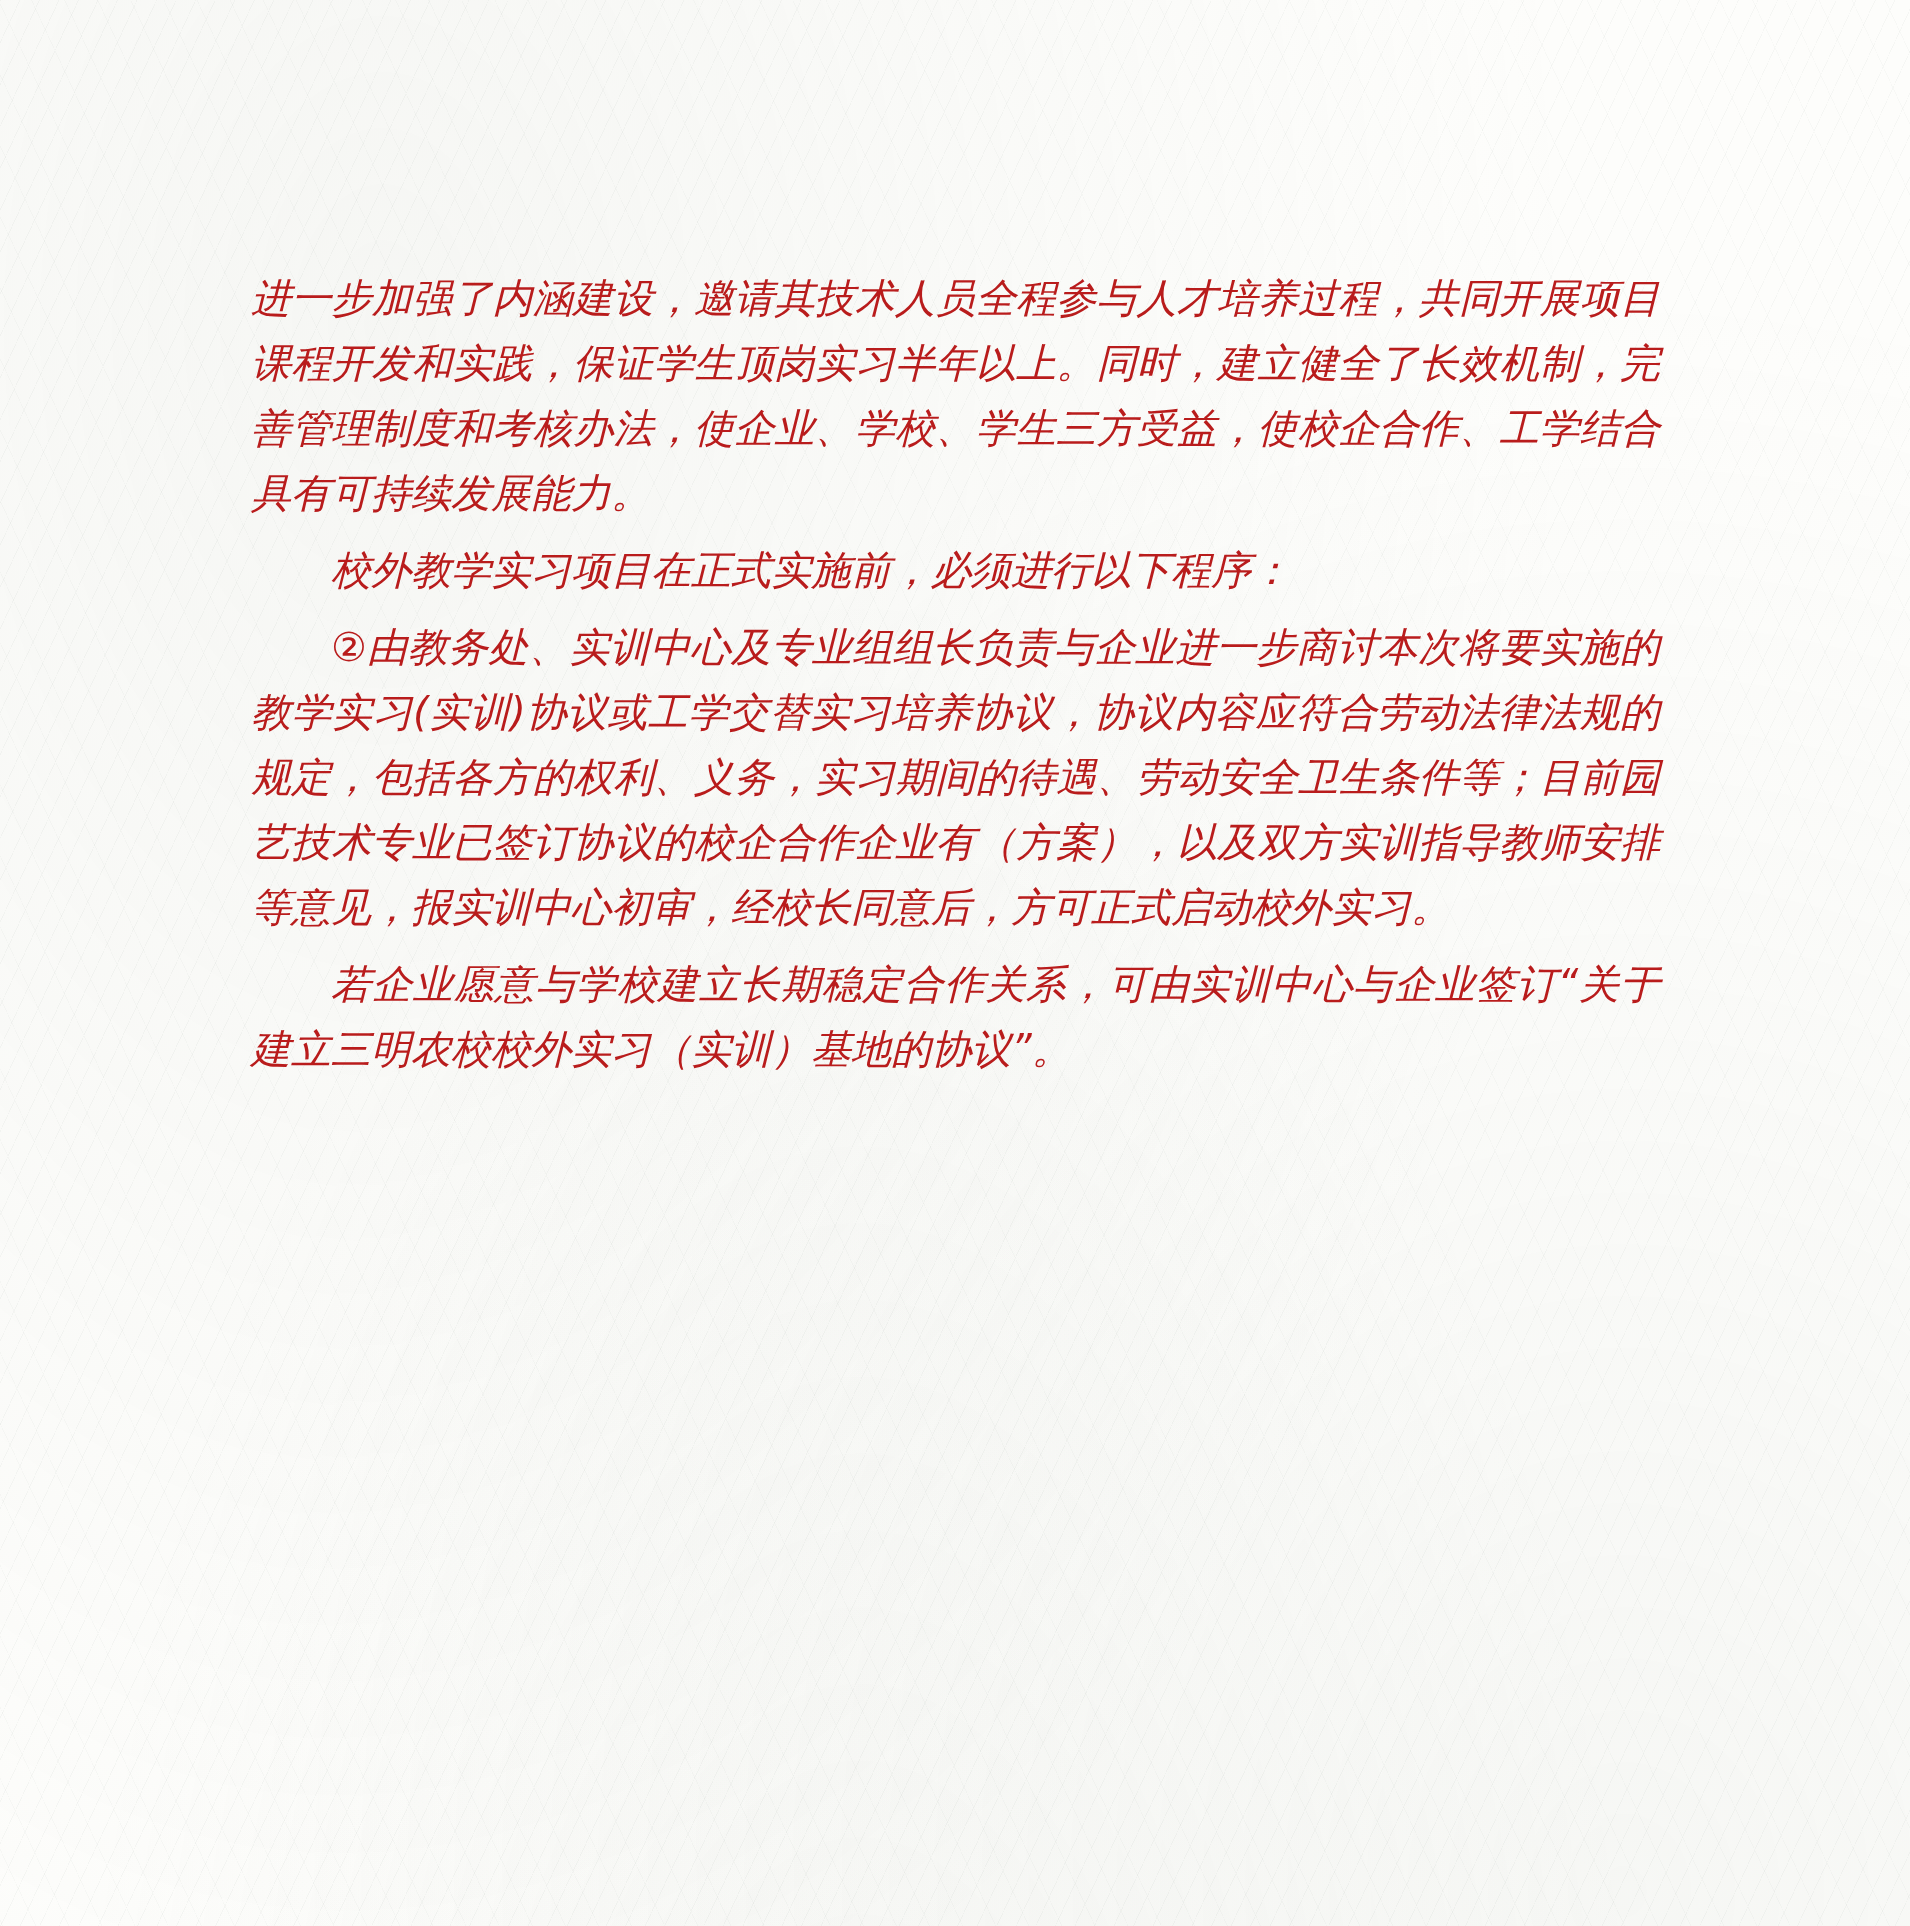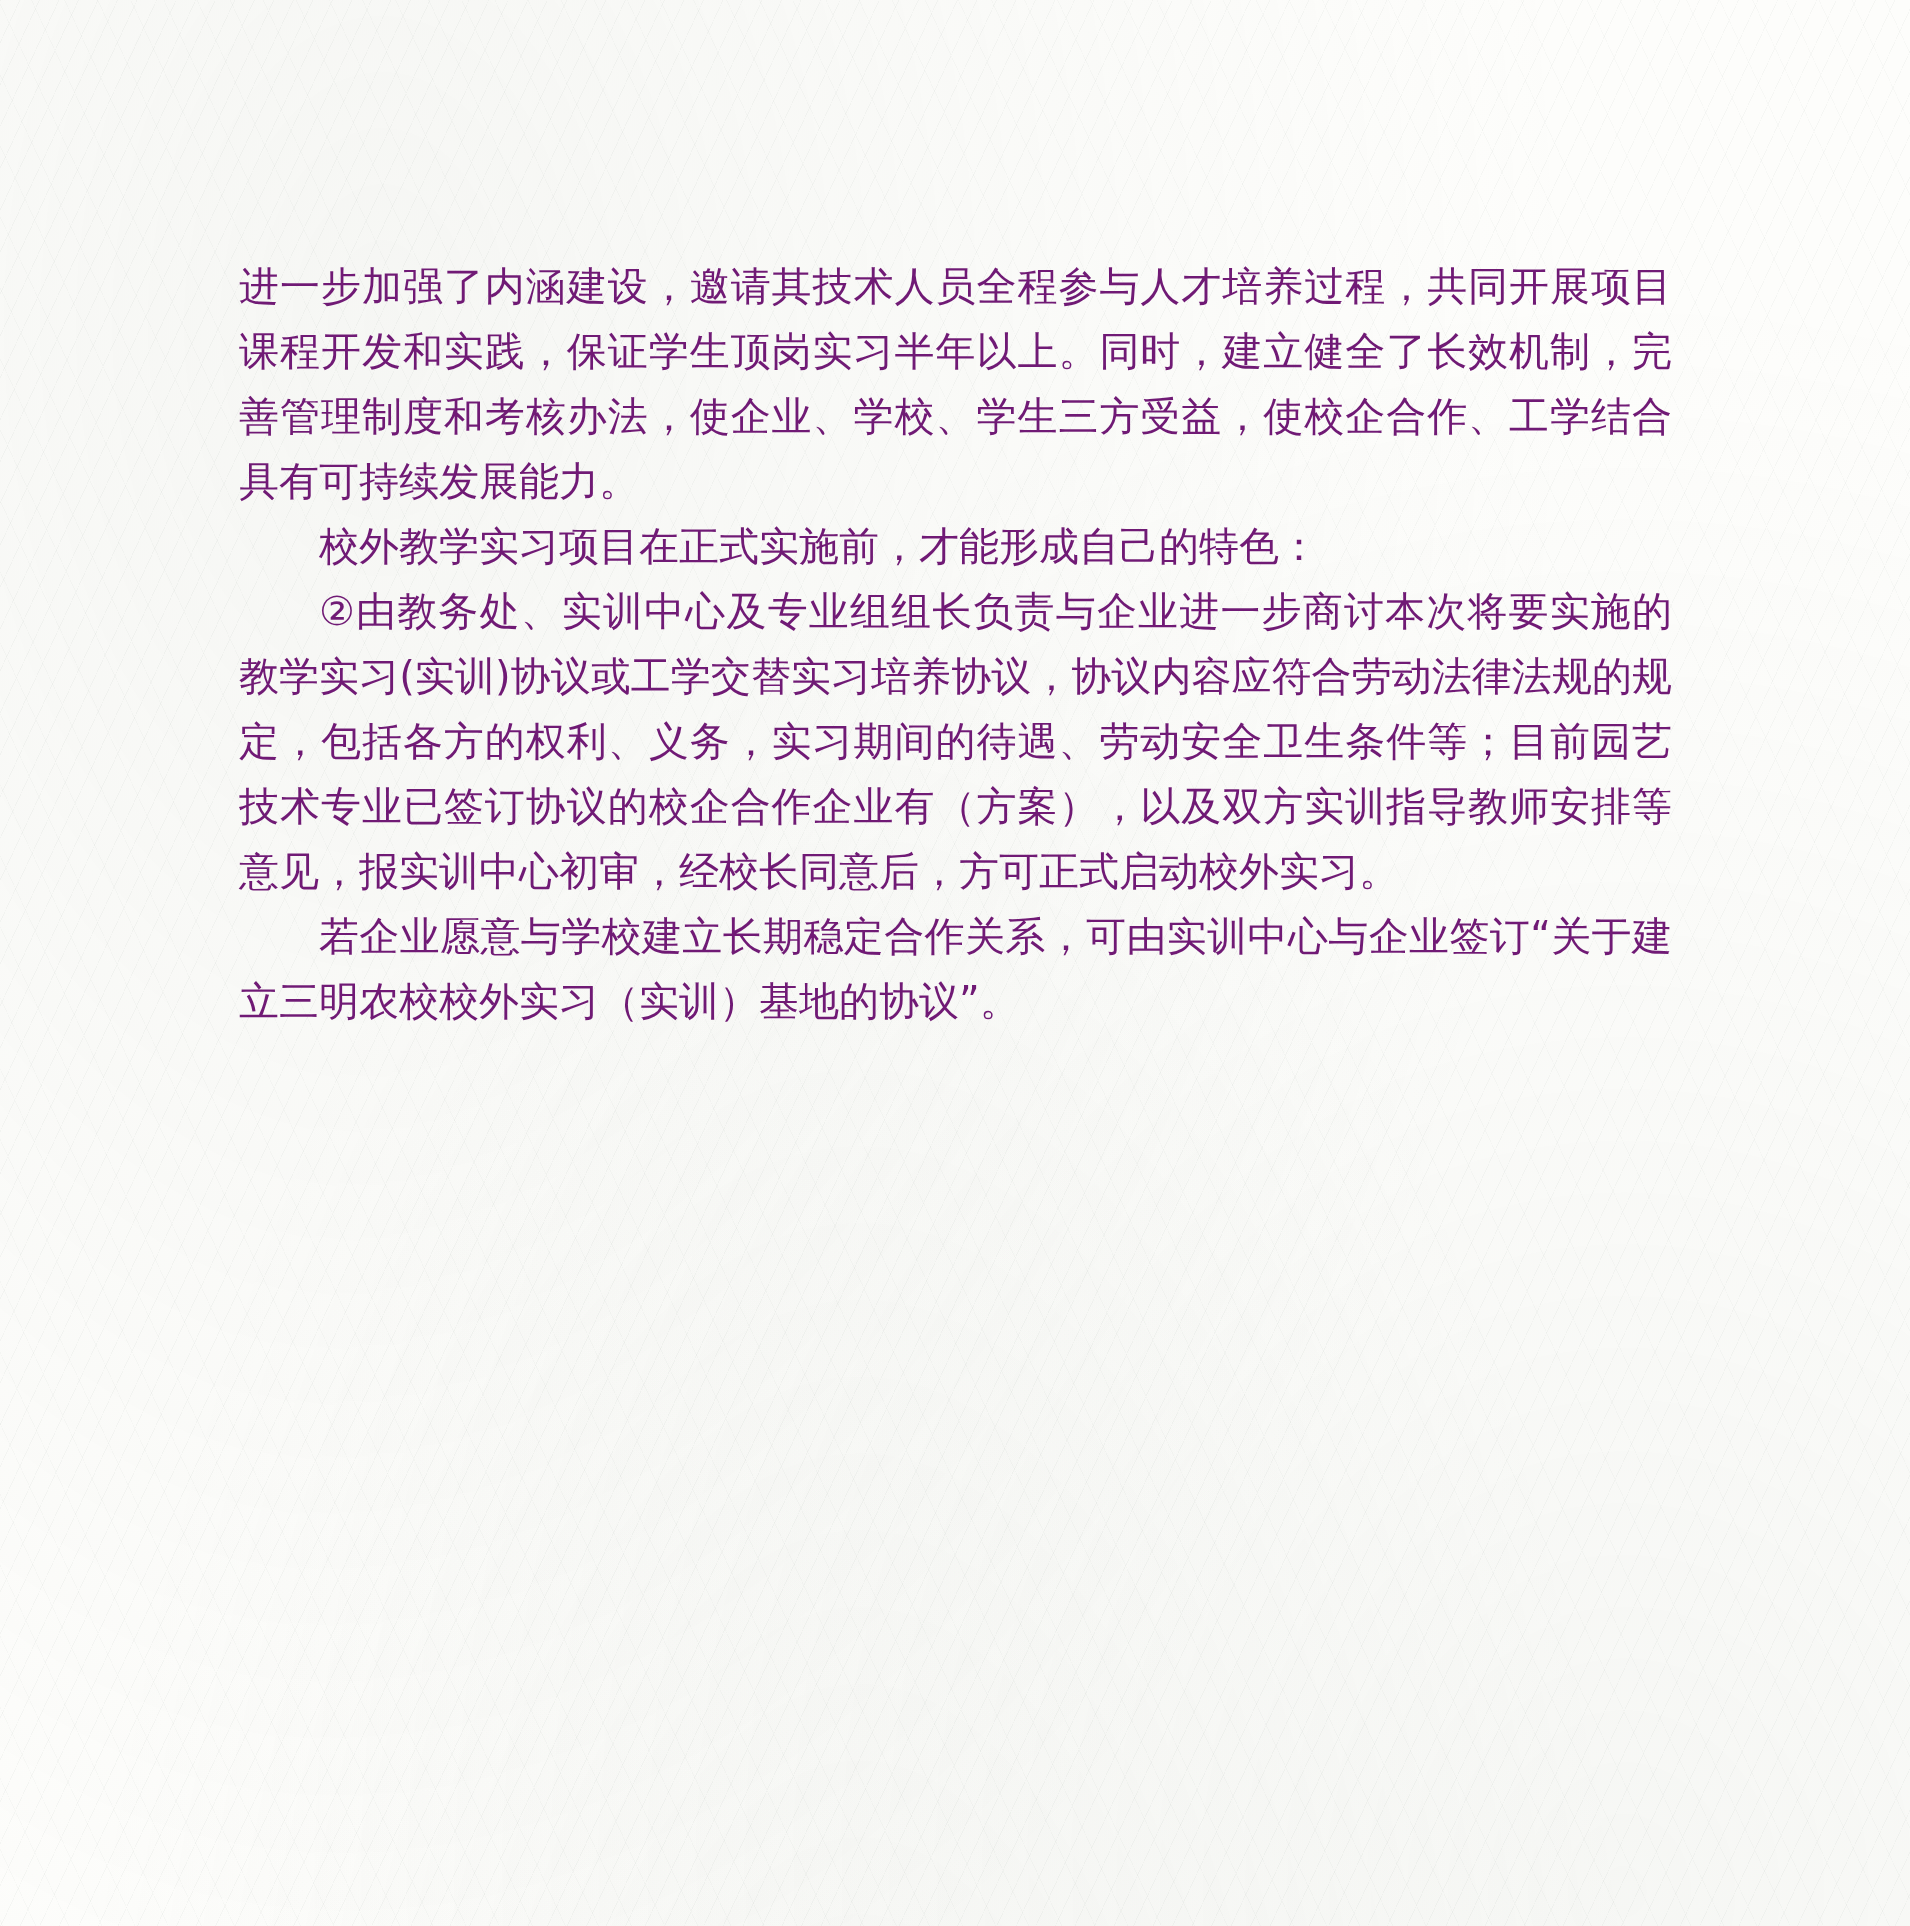--- a/index.html
+++ b/index.html
@@ -36,41 +36,42 @@
       radial-gradient(ellipse at 45% 95%, rgba(200,205,200,0.10), rgba(255,255,255,0) 55%);
     mix-blend-mode: multiply;
   }
   .content {
     position: absolute;
     left: 239px;
     top: 254px;
     width: 1433px;
   }
   p.para {
-    margin: 0;
-    color: #701a75;
+    margin: 12px;
+    color: #b91c1c;
     font-size: 40px;
     line-height: 65px;
     letter-spacing: 0px;
     text-align: justify;
     text-justify: inter-ideograph;
     font-family: "DejaVu Sans", sans-serif;
     font-weight: 400;
+    font-style: italic;
   }
   p.indent {
     text-indent: 80px;
   }
 </style>
 </head>
 <body>
 
 <div class="page">
   <div class="texture"></div>
   <div class="texture2"></div>
 
   <div class="content">
     <p class="para">进一步加强了内涵建设，邀请其技术人员全程参与人才培养过程，共同开展项目课程开发和实践，保证学生顶岗实习半年以上。同时，建立健全了长效机制，完善管理制度和考核办法，使企业、学校、学生三方受益，使校企合作、工学结合具有可持续发展能力。</p>
-    <p class="para indent">校外教学实习项目在正式实施前，才能形成自己的特色：</p>
+    <p class="para indent">校外教学实习项目在正式实施前，必须进行以下程序：</p>
     <p class="para indent">②由教务处、实训中心及专业组组长负责与企业进一步商讨本次将要实施的教学实习(实训)协议或工学交替实习培养协议，协议内容应符合劳动法律法规的规定，包括各方的权利、义务，实习期间的待遇、劳动安全卫生条件等；目前园艺技术专业已签订协议的校企合作企业有（方案），以及双方实训指导教师安排等意见，报实训中心初审，经校长同意后，方可正式启动校外实习。</p>
     <p class="para indent">若企业愿意与学校建立长期稳定合作关系，可由实训中心与企业签订“关于建立三明农校校外实习（实训）基地的协议”。</p>
   </div>
 </div>
 
 
 </body></html>

